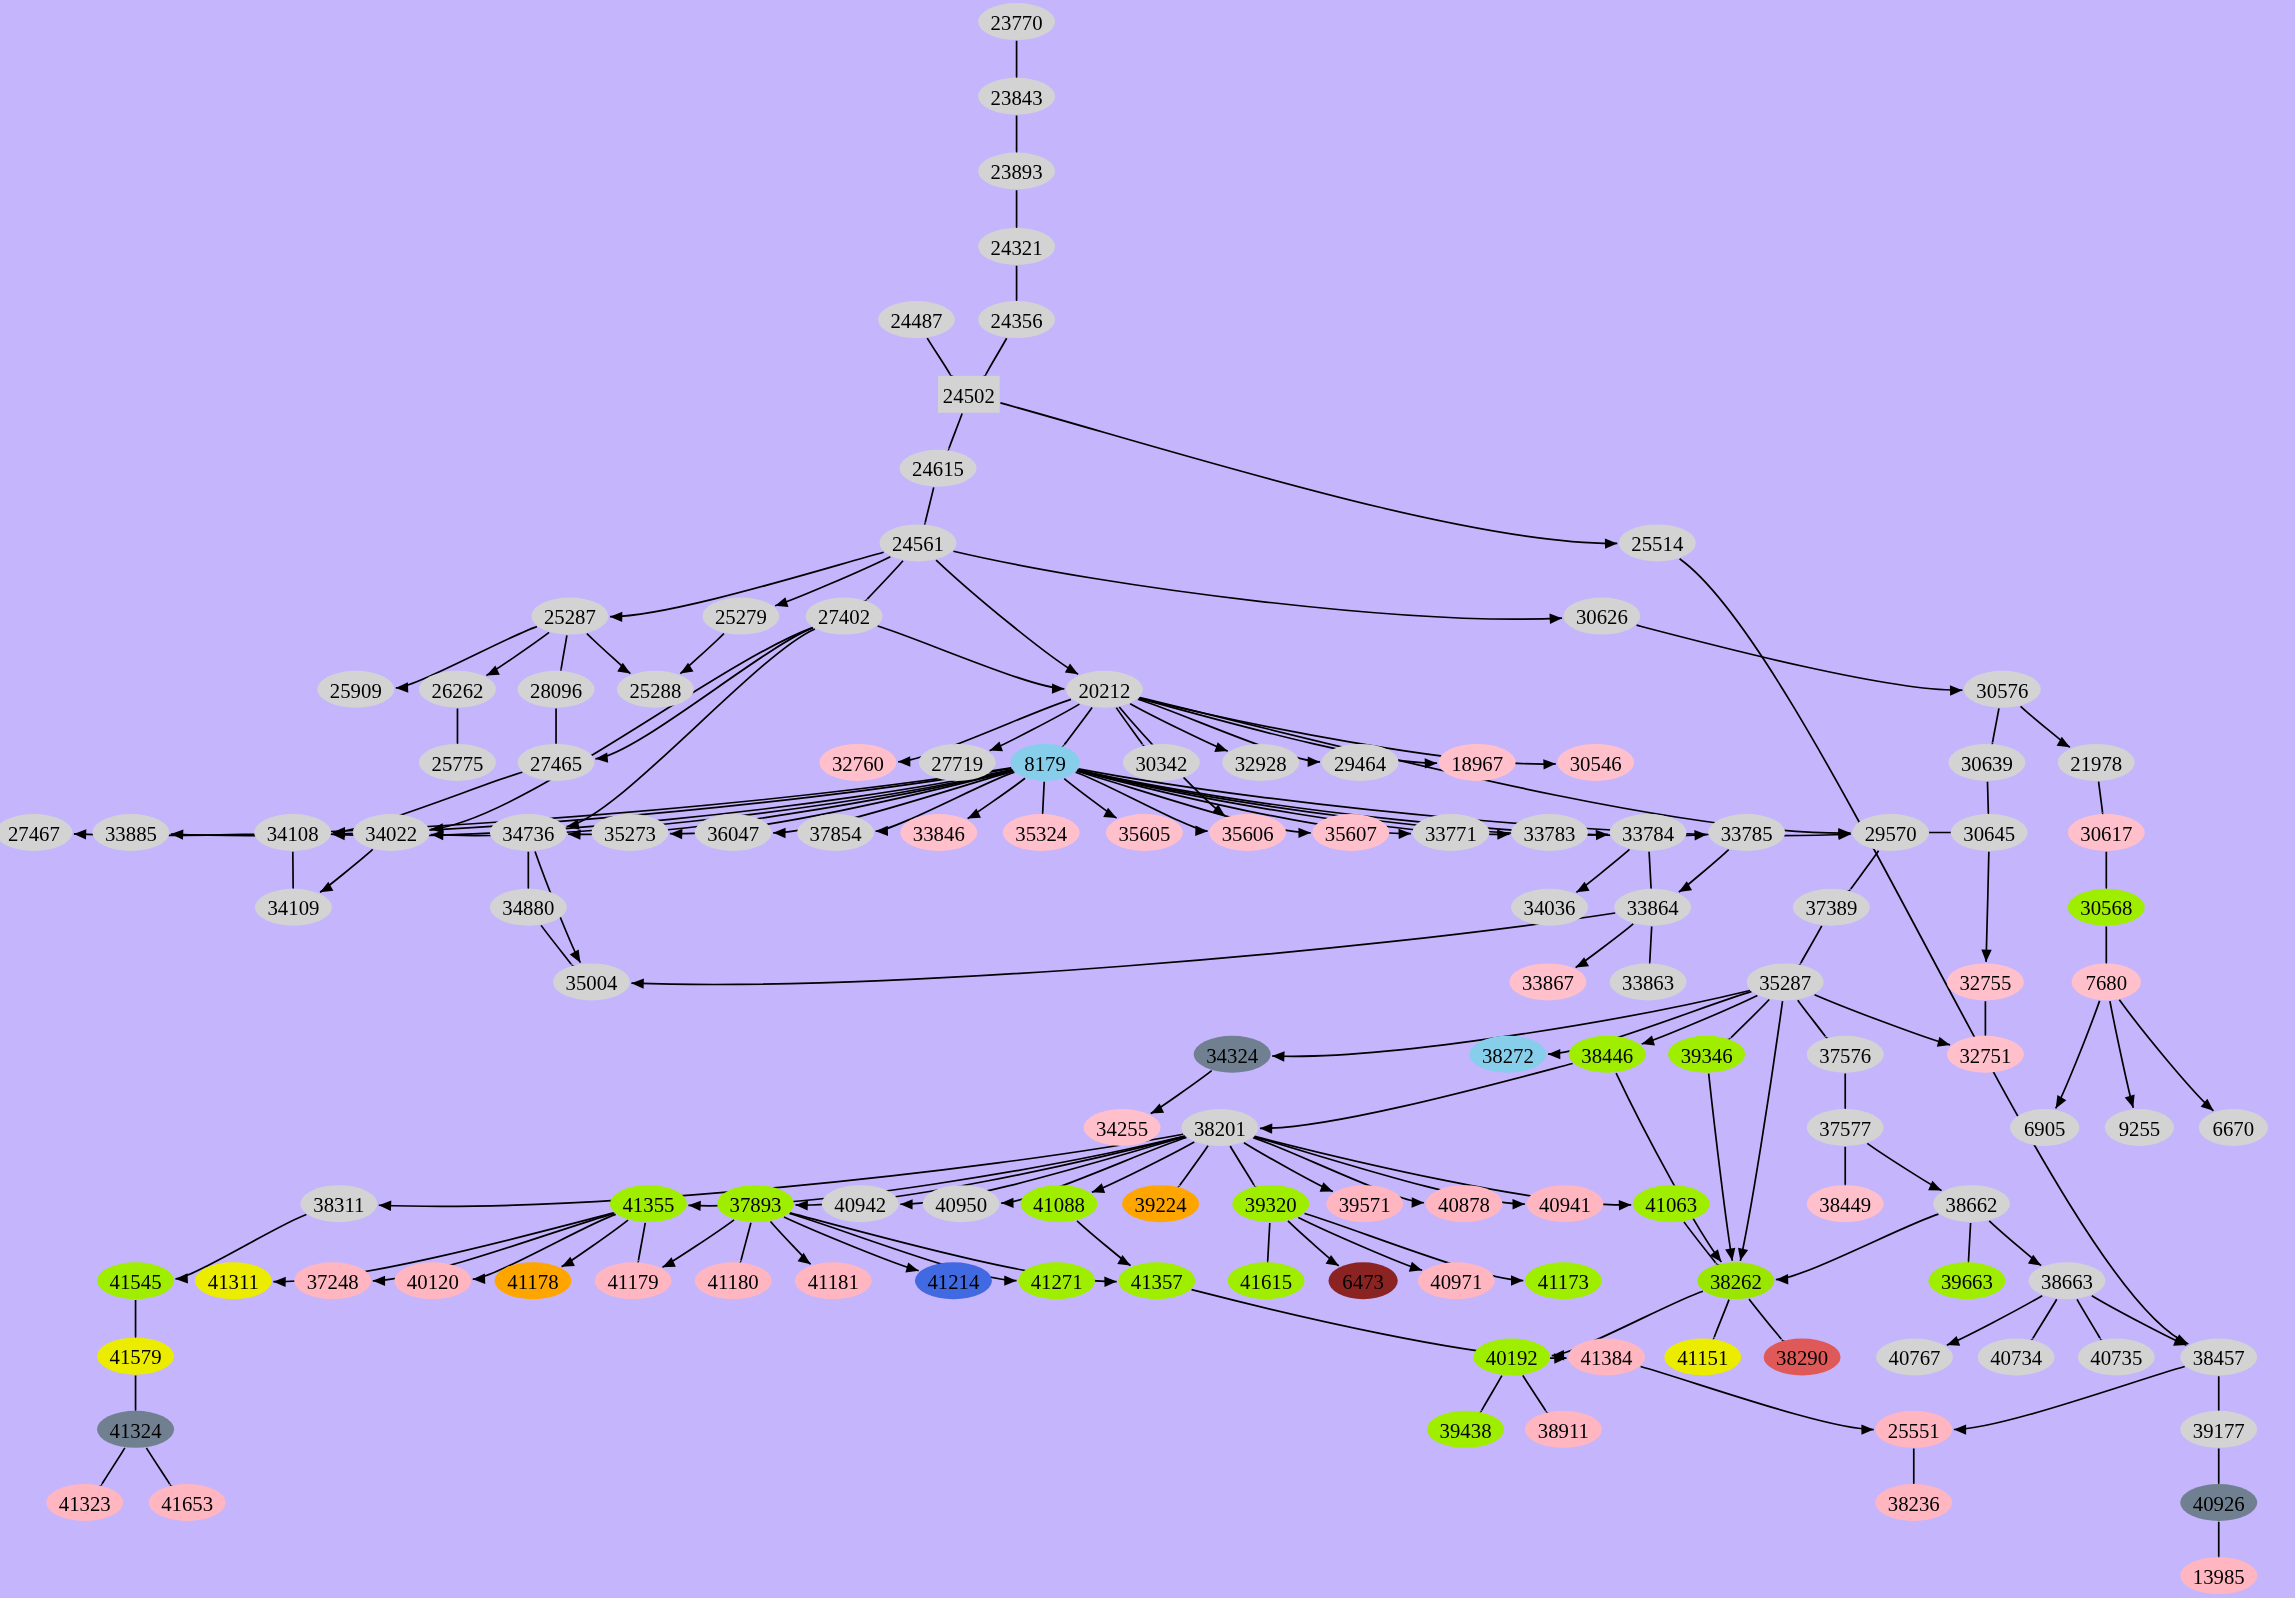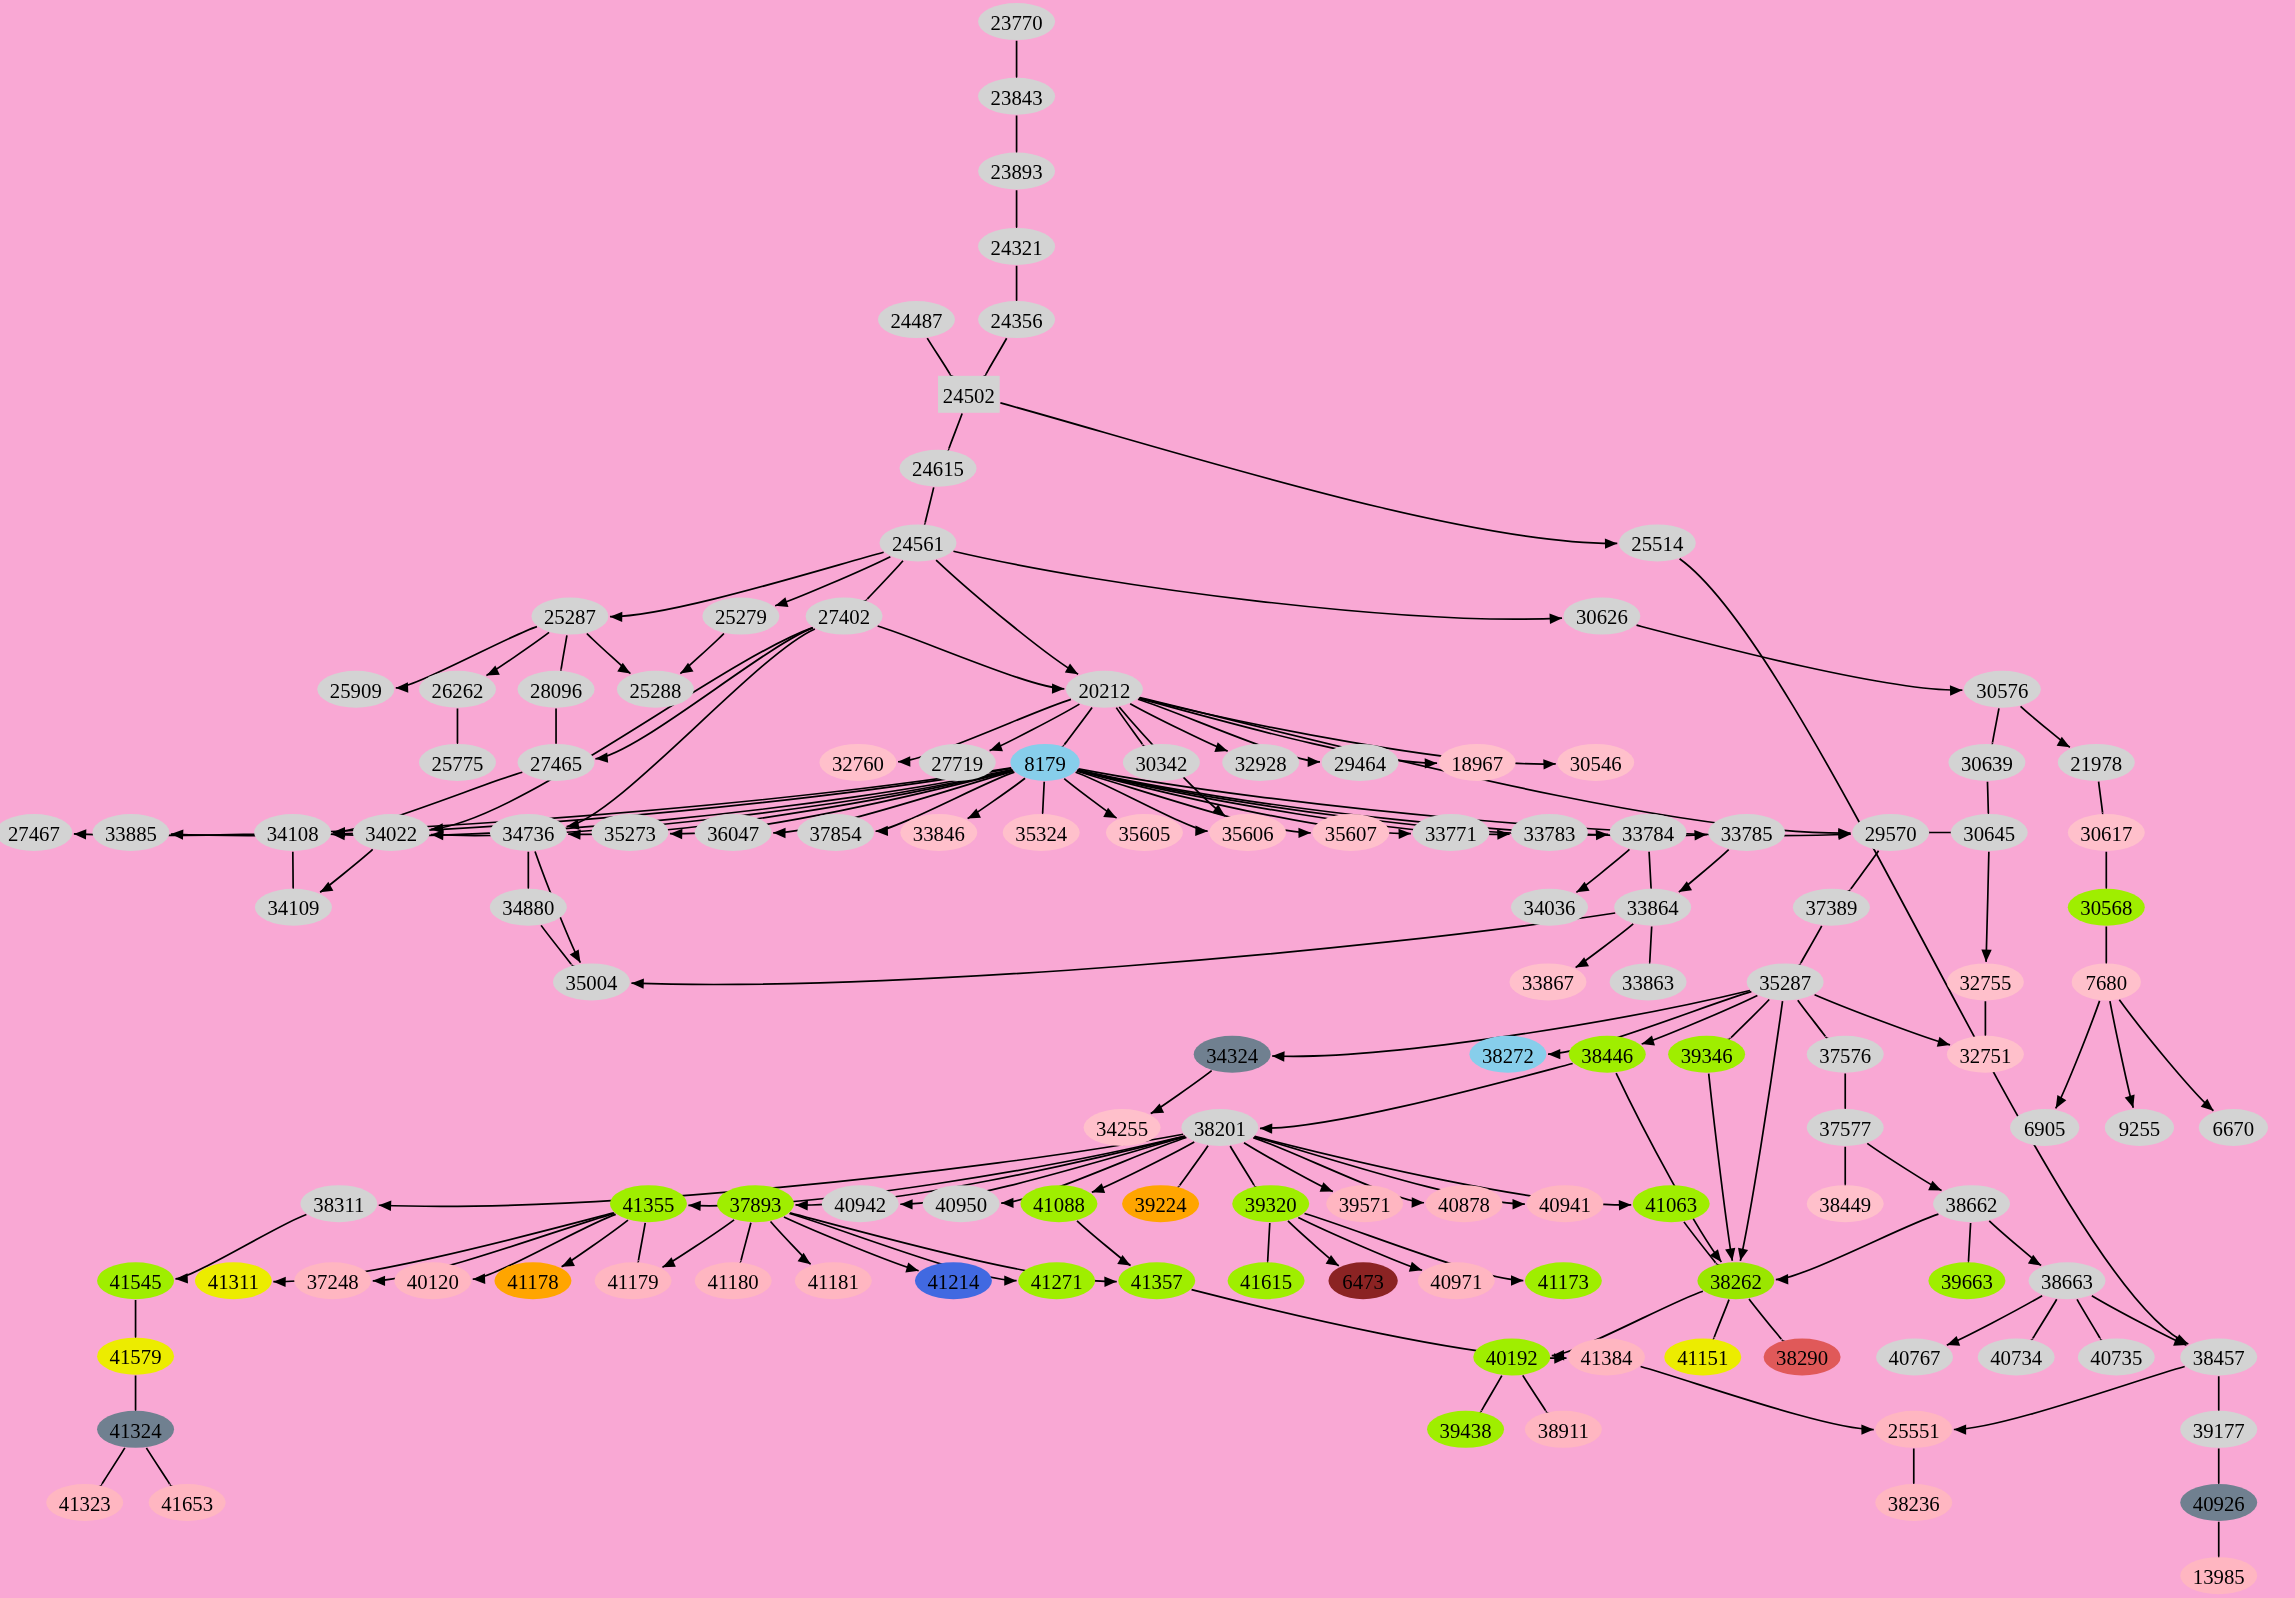--- a/index.html
+++ b/index.html
@@ -1,20 +1,20 @@
 <!DOCTYPE html>
 <html style="font-size:12.3px"><head>
 <meta charset="utf-8">
 <style>
   html,body{margin:0;padding:0;background:#ffffff;}
   #canvas-wrap{
     position:relative;
     width:2295px;
     height:1598px;
-    background:#f9a8d4;
+    background:#c4b5fd;
     font-family:"Liberation Serif", serif;
   }
   svg#graph{display:block;width:2295px;height:1598px;}
   svg#graph text{
     font-family:"Liberation Serif", serif;
     font-size:27px;
     fill:#000000;
     text-anchor:middle;
     dominant-baseline:central;
     pointer-events:none;

